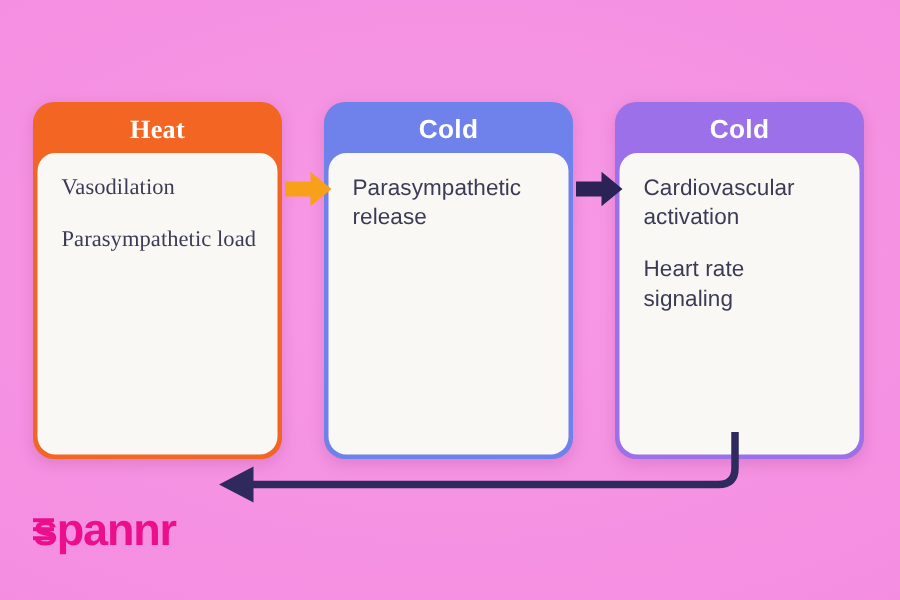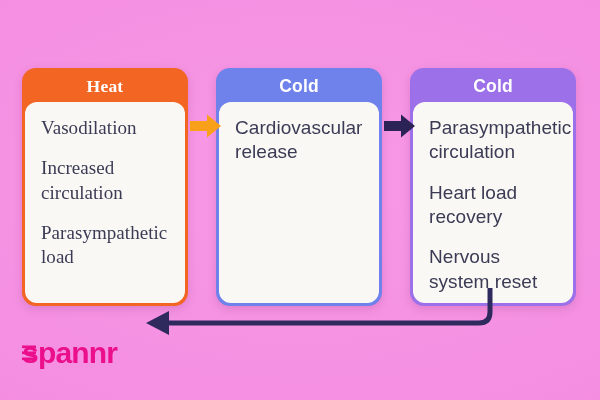--- a/index.html
+++ b/index.html
@@ -55,21 +55,21 @@
     top: 34px;
     bottom: 3px;
     background: #faf8f4;
     border-radius: 12px;
     padding: 14px 14px 10px 16px;
     box-sizing: border-box;
   }
 
   .item {
     color: #3b3b55;
-    font-size: 19px;
+    font-size: 15px;
     line-height: 1.28;
     margin-bottom: 16px;
     letter-spacing: 0.05px;
   }
   .item:last-child { margin-bottom: 0; }
 
   
   .fwd-arrow {
     position: absolute;
     top: 113px;
@@ -99,38 +99,36 @@
 </style>
 </head>
 <body>
 
 <div id="canvas">
 
   <div class="card card-heat">
     <div class="card-header">Heat</div>
     <div class="card-body">
       <div class="item">Vasodilation</div>
-      <div class="item">Increased circulation</div>
       <div class="item">Parasympathetic load</div>
     </div>
   </div>
 
   <div class="card card-cold">
     <div class="card-header">Cold</div>
     <div class="card-body">
-      <div class="item">Cardiovascular release</div>
+      <div class="item">Parasympathetic release</div>
     </div>
   </div>
 
   <div class="card card-rest">
     <div class="card-header">Cold</div>
     <div class="card-body">
-      <div class="item">Parasympathetic circulation</div>
-      <div class="item">Heart load recovery</div>
-      <div class="item">Nervous system reset</div>
+      <div class="item">Cardiovascular activation</div>
+      <div class="item">Heart rate signaling</div>
     </div>
   </div>
 
   <svg class="fwd-arrow fwd-arrow-1" viewBox="0 0 32 26">
     <path d="M0 8 L17 8 L17 1.5 L31 13 L17 24.5 L17 18 L0 18 Z" fill="#f9a01b"></path>
   </svg>
 
   <svg class="fwd-arrow fwd-arrow-2" viewBox="0 0 32 26">
     <path d="M0 8 L17 8 L17 1.5 L31 13 L17 24.5 L17 18 L0 18 Z" fill="#2b2356"></path>
   </svg>

